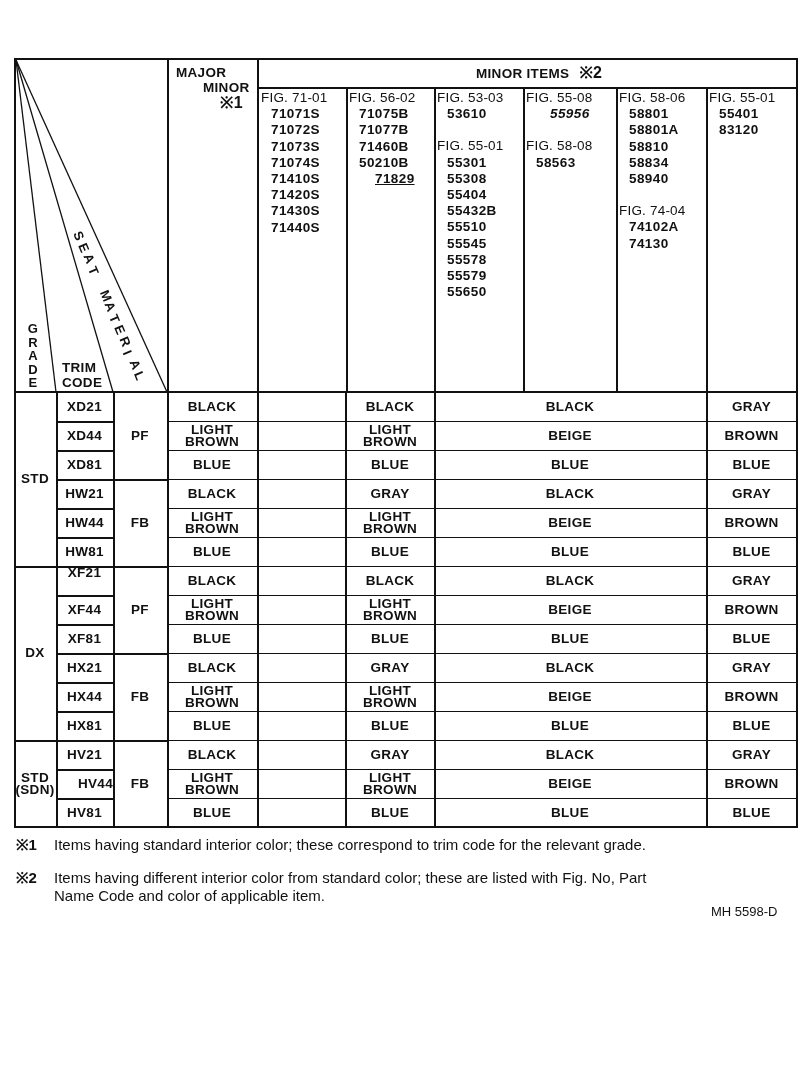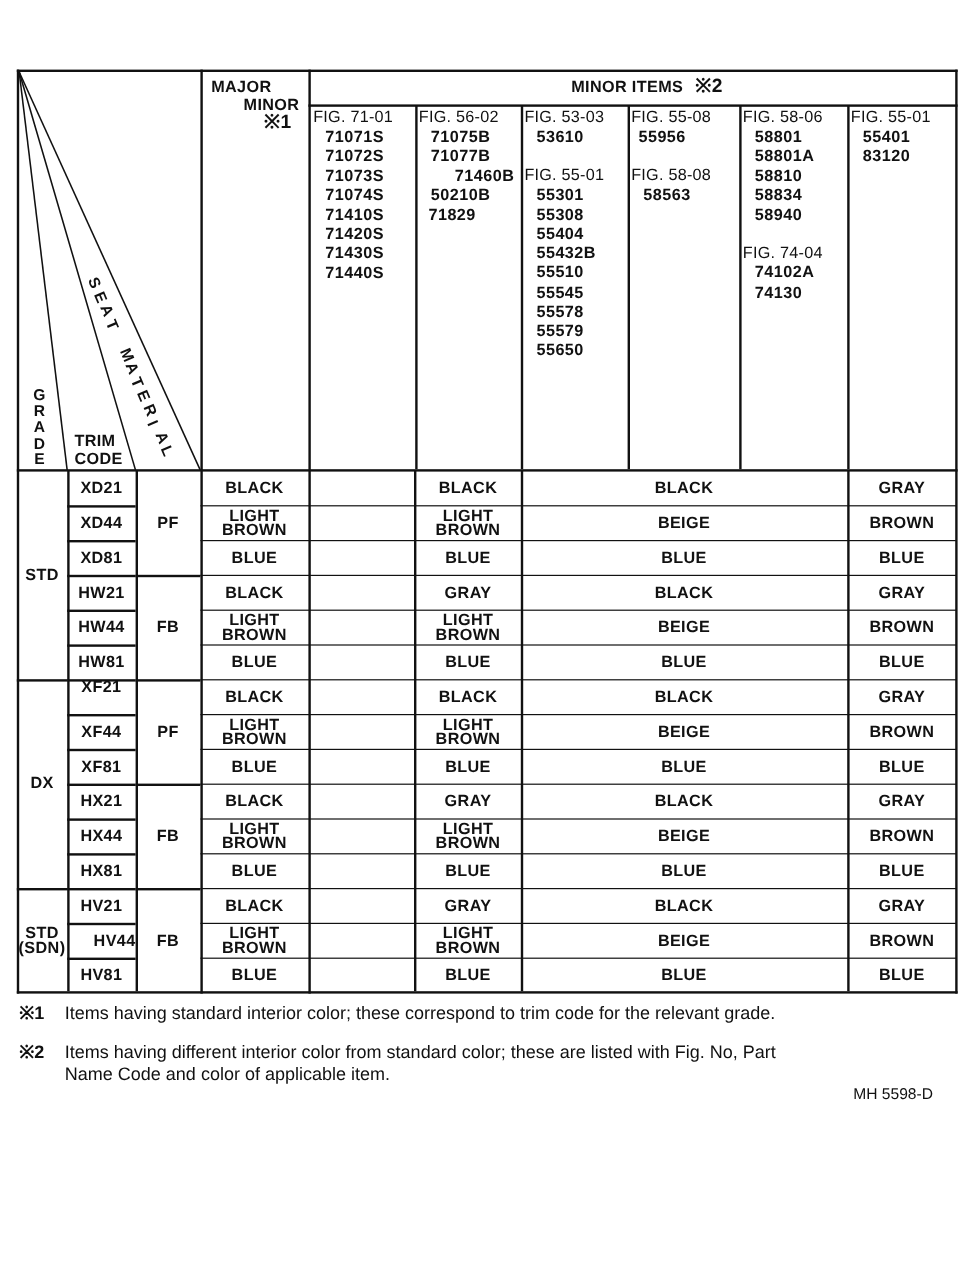--- a/index.html
+++ b/index.html
@@ -65,25 +65,25 @@
   <div class="ln" style="left:257px;top:58px;width:2px;height:770px;"></div>
   <div class="ln" style="left:257px;top:87px;width:541px;height:1.5px;"></div>
   <div class="t" style="left:476px;top:65px;">
     <span>MINOR ITEMS</span>
     <span style="font-size:16px;margin-left:6px;">※2</span>
   </div>
 
   <div id="figCols">
       <div class="figcol" style="left: 261px; top: 90px;"><div style="font-weight: normal; letter-spacing: 0.2px;">FIG. 71-01</div><div style="padding-left: 10px;">71071S</div><div style="padding-left: 10px;">71072S</div><div style="padding-left: 10px;">71073S</div><div style="padding-left: 10px;">71074S</div><div style="padding-left: 10px;">71410S</div><div style="padding-left: 10px;">71420S</div><div style="padding-left: 10px;">71430S</div><div style="padding-left: 10px;">71440S</div></div>
       <div class="ln" style="left: 346px; top: 88px; width: 1.5px; height: 303px;"></div>
-      <div class="figcol" style="left: 349px; top: 90px;"><div style="font-weight: normal; letter-spacing: 0.2px;">FIG. 56-02</div><div style="padding-left: 10px;">71075B</div><div style="padding-left: 10px;">71077B</div><div style="padding-left: 10px; margin-left: 20px;">71460B</div><div style="padding-left: 10px;">50210B</div><div style="padding-left: 8px;">71829</div></div>
+      <div class="figcol" style="left: 349px; top: 90px;"><div style="font-weight: normal; letter-spacing: 0.2px;">FIG. 56-02</div><div style="padding-left: 10px;">71075B</div><div style="padding-left: 10px;">71077B</div><div style="padding-left: 10px;">71460B</div><div style="padding-left: 10px;">50210B</div><div style="padding-left: 26px; text-decoration: underline;">71829</div></div>
       <div class="ln" style="left: 434px; top: 88px; width: 1.5px; height: 303px;"></div>
       <div class="figcol" style="left: 437px; top: 90px;"><div style="font-weight: normal; letter-spacing: 0.2px;">FIG. 53-03</div><div style="padding-left: 10px;">53610</div><div style="height: 16px;"></div><div style="font-weight: normal; letter-spacing: 0.2px;">FIG. 55-01</div><div style="padding-left: 10px;">55301</div><div style="padding-left: 10px;">55308</div><div style="padding-left: 10px;">55404</div><div style="padding-left: 10px;">55432B</div><div style="padding-left: 10px;">55510</div><div style="padding-left: 10px;">55545</div><div style="padding-left: 10px;">55578</div><div style="padding-left: 10px;">55579</div><div style="padding-left: 10px;">55650</div></div>
       <div class="ln" style="left: 523px; top: 88px; width: 1.5px; height: 303px;"></div>
-      <div class="figcol" style="left: 526px; top: 90px;"><div style="font-weight: normal; letter-spacing: 0.2px;">FIG. 55-08</div><div style="padding-left: 6px;">55956</div><div style="height: 16px;"></div><div style="font-weight: normal; letter-spacing: 0.2px;">FIG. 58-08</div><div style="padding-left: 10px;">58563</div></div>
+      <div class="figcol" style="left: 526px; top: 90px;"><div style="font-weight: normal; letter-spacing: 0.2px;">FIG. 55-08</div><div style="padding-left: 24px; font-style: italic;">55956</div><div style="height: 16px;"></div><div style="font-weight: normal; letter-spacing: 0.2px;">FIG. 58-08</div><div style="padding-left: 10px;">58563</div></div>
       <div class="ln" style="left: 616px; top: 88px; width: 1.5px; height: 303px;"></div>
       <div class="figcol" style="left: 619px; top: 90px;"><div style="font-weight: normal; letter-spacing: 0.2px;">FIG. 58-06</div><div style="padding-left: 10px;">58801</div><div style="padding-left: 10px;">58801A</div><div style="padding-left: 10px;">58810</div><div style="padding-left: 10px;">58834</div><div style="padding-left: 10px;">58940</div><div style="height: 16px;"></div><div style="font-weight: normal; letter-spacing: 0.2px;">FIG. 74-04</div><div style="padding-left: 10px;">74102A</div><div style="padding-left: 10px;">74130</div></div>
       <div class="ln" style="left: 706px; top: 88px; width: 1.5px; height: 303px;"></div>
       <div class="figcol" style="left: 709px; top: 90px;"><div style="font-weight: normal; letter-spacing: 0.2px;">FIG. 55-01</div><div style="padding-left: 10px;">55401</div><div style="padding-left: 10px;">83120</div></div>
     </div>
 
   <div class="ln" style="left:14px;top:391px;width:784px;height:2px;"></div>
 
   <div id="body">
       <div class="ln" style="left: 56px; top: 392px; width: 2px; height: 434px;"></div>

